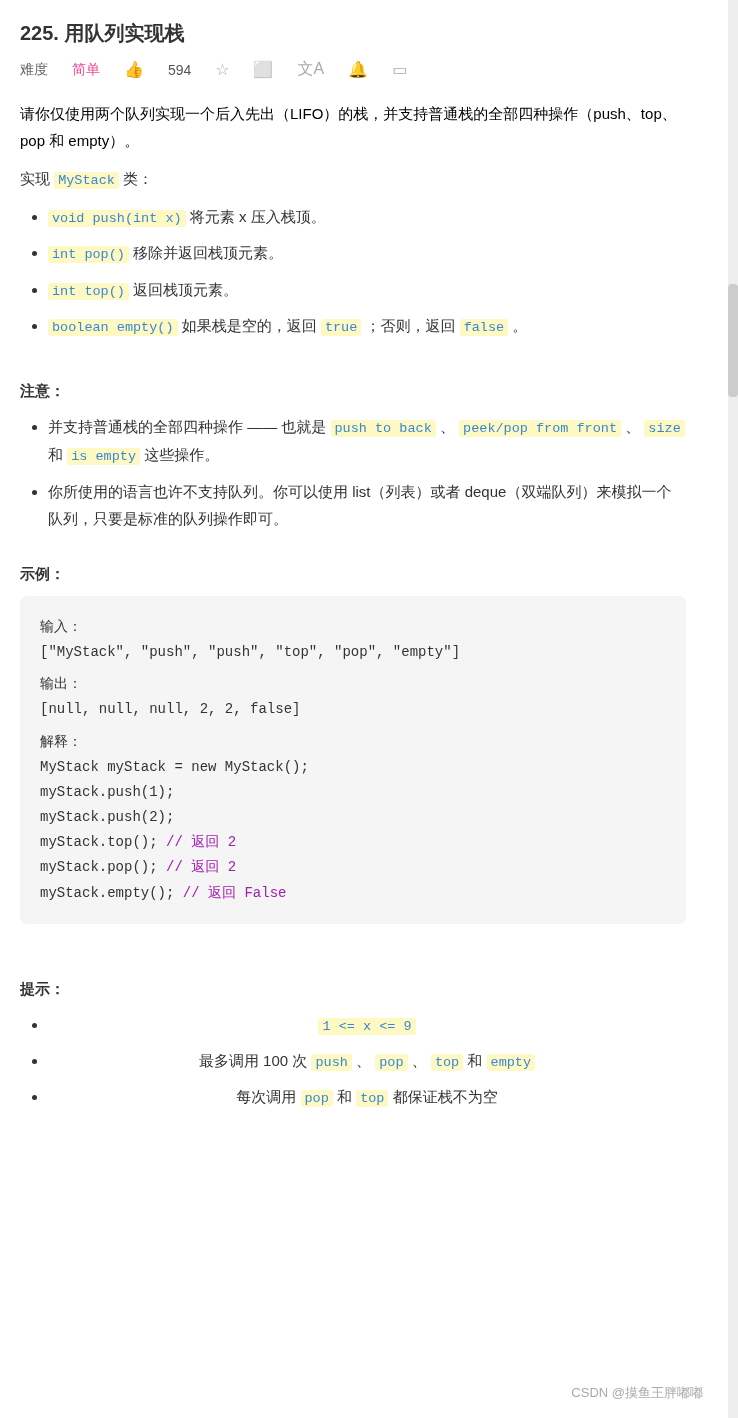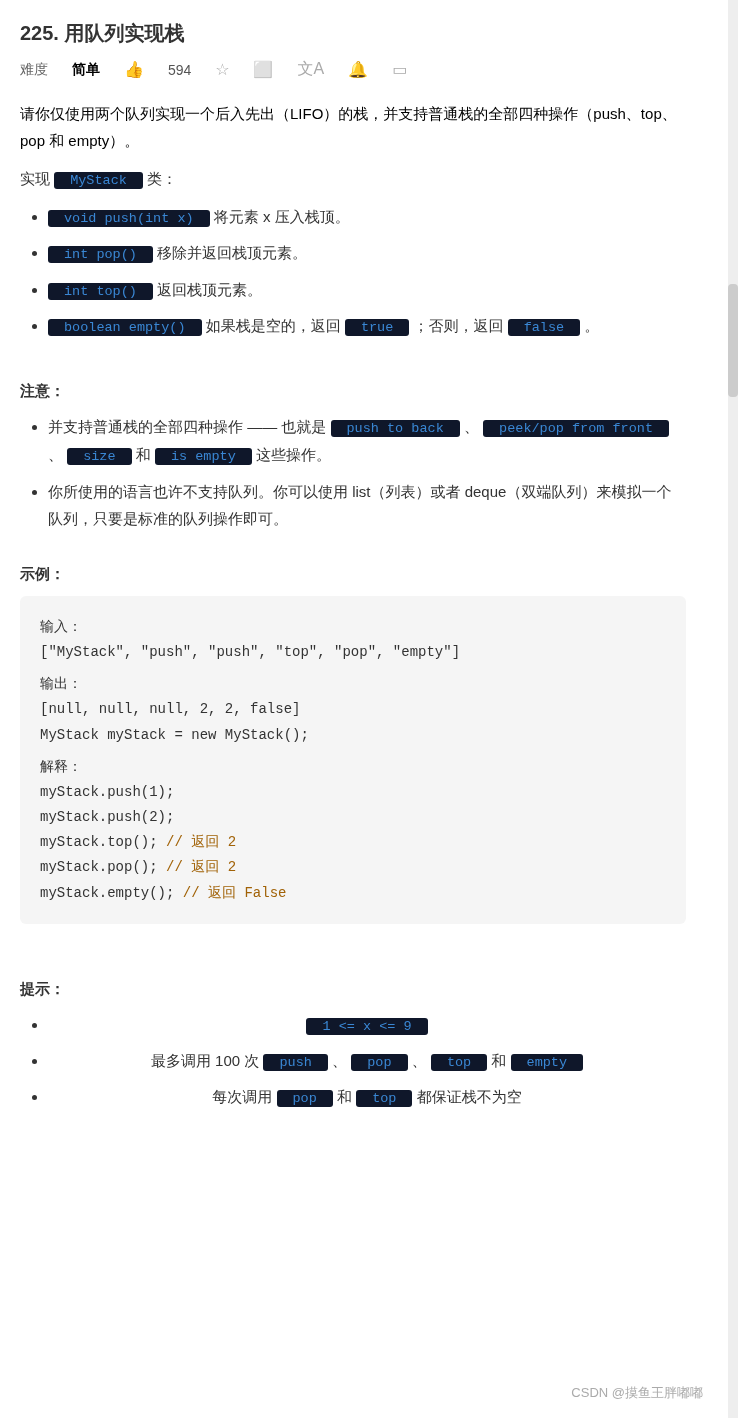--- a/index.html
+++ b/index.html
@@ -24,40 +24,40 @@
     }
     .meta-row {
       display: flex;
       align-items: center;
       gap: 24px;
       margin-bottom: 20px;
       font-size: 14px;
       color: #666;
     }
     .difficulty-label { color: #666; }
-    .difficulty-easy { color: #000000; font-weight: bold; }
+    .difficulty-easy { color: #ec4899; font-weight: normal; }
     .meta-icon { color: #aaa; cursor: pointer; font-size: 16px; }
     .like-count { color: #555; }
     .description {
       font-size: 15px;
       line-height: 1.8;
       margin-bottom: 16px;
       color: #000000;
     }
     .implement-label {
       font-size: 15px;
       margin-bottom: 14px;
       color: #333;
     }
     code {
-      background: #0f172a;
+      background: #fef9c3;
       color: #3a87d4;
       font-family: "Courier New", Consolas, monospace;
       font-size: 13.5px;
-      padding: 1px 16px;
+      padding: 1px 4px;
       border-radius: 3px;
     }
     .bullet-list {
       list-style: disc;
       margin-left: 28px;
       margin-bottom: 16px;
     }
     .bullet-list li {
       margin-bottom: 8px;
       line-height: 1.8;
@@ -85,21 +85,21 @@
       font-size: 14px;
       color: #333;
       line-height: 1.8;
     }
     .code-block .label {
       font-family: "Microsoft YaHei", Arial, sans-serif;
       font-weight: normal;
       color: #333;
     }
     .code-block .comment {
-      color: #a16207;
+      color: #a21caf;
     }
     .hint-section {
       margin-top: 32px;
     }
     .hint-list {
       list-style: disc;
       margin-left: 28px;
       margin-top: 10px;
     }
     .hint-list li {
@@ -214,22 +214,22 @@
   </div>
 
   <div class="example-section">
     <div class="divider"></div>
     <div class="section-title">示例：</div>
     <div class="code-block">
       <div><span class="label">输入：</span></div>
       <div>["MyStack", "push", "push", "top", "pop", "empty"]</div>
       <div style="margin-top:6px"><span class="label">输出：</span></div>
       <div>[null, null, null, 2, 2, false]</div>
+      <div style="margin-top:6px"><span class="label">解释：</span></div>
       <div>MyStack myStack = new MyStack();</div>
-      <div style="margin-top:6px"><span class="label">解释：</span></div>
       <div>myStack.push(1);</div>
       <div>myStack.push(2);</div>
       <div>myStack.top();   <span class="comment">// 返回 2</span></div>
       <div>myStack.pop();   <span class="comment">// 返回 2</span></div>
       <div>myStack.empty(); <span class="comment">// 返回 False</span></div>
     </div>
   </div>
 
   <div class="hint-section">
     <div style="height:24px"></div>

